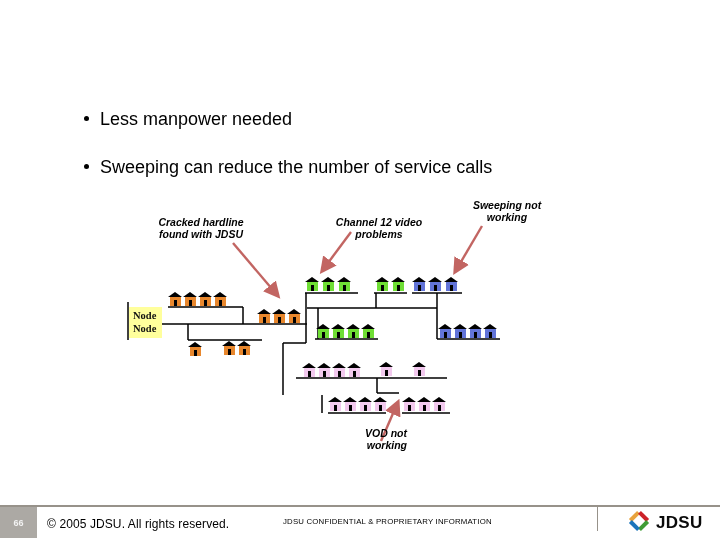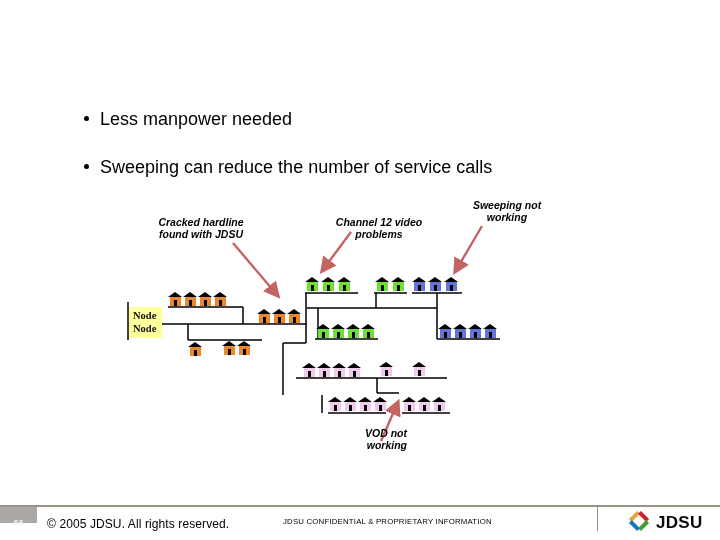--- a/index.html
+++ b/index.html
@@ -30,21 +30,21 @@
                border-left:7.5px solid transparent;border-right:7.5px solid transparent;
                border-bottom:5px solid #000;}
   .house .hbody{position:absolute;top:5px;left:2px;width:11px;height:9px;}
   .house .door{position:absolute;top:8px;left:6px;width:3px;height:6px;background:#000;}
   .callout{position:absolute;font-size:10.5px;font-weight:700;font-style:italic;color:#000;
            line-height:12px;text-align:center;}
   .callout.left-align{text-align:right;margin-left:12px;}
 
   
   .footer-line{position:absolute;left:0;top:505px;width:720px;height:2px;background:#97928a;}
-  .page-box{position:absolute;left:0;top:507px;width:37px;height:16px;background:#ACA9A4;
+  .page-box{position:absolute;left:0;top:507px;width:37px;height:31px;background:#ACA9A4;
             color:#f2f2f2;font-size:9px;font-weight:700;text-align:center;line-height:33px;}
   .copyright{position:absolute;left:47px;top:517px;font-size:12px;color:#000;letter-spacing:0.1px;}
   .confidential{position:absolute;left:283px;top:517px;font-size:7.8px;color:#000;letter-spacing:0.2px;}
   .footer-divider{position:absolute;left:597px;top:505px;width:1px;height:26px;background:#97928a;}
   .logo{position:absolute;left:627px;top:509px;display:flex;align-items:flex-end;}
   .logo-text{font-size:17px;font-weight:700;color:#0a0a0a;margin-left:5px;letter-spacing:0.3px;}
 </style>
 </head>
 <body>
 

